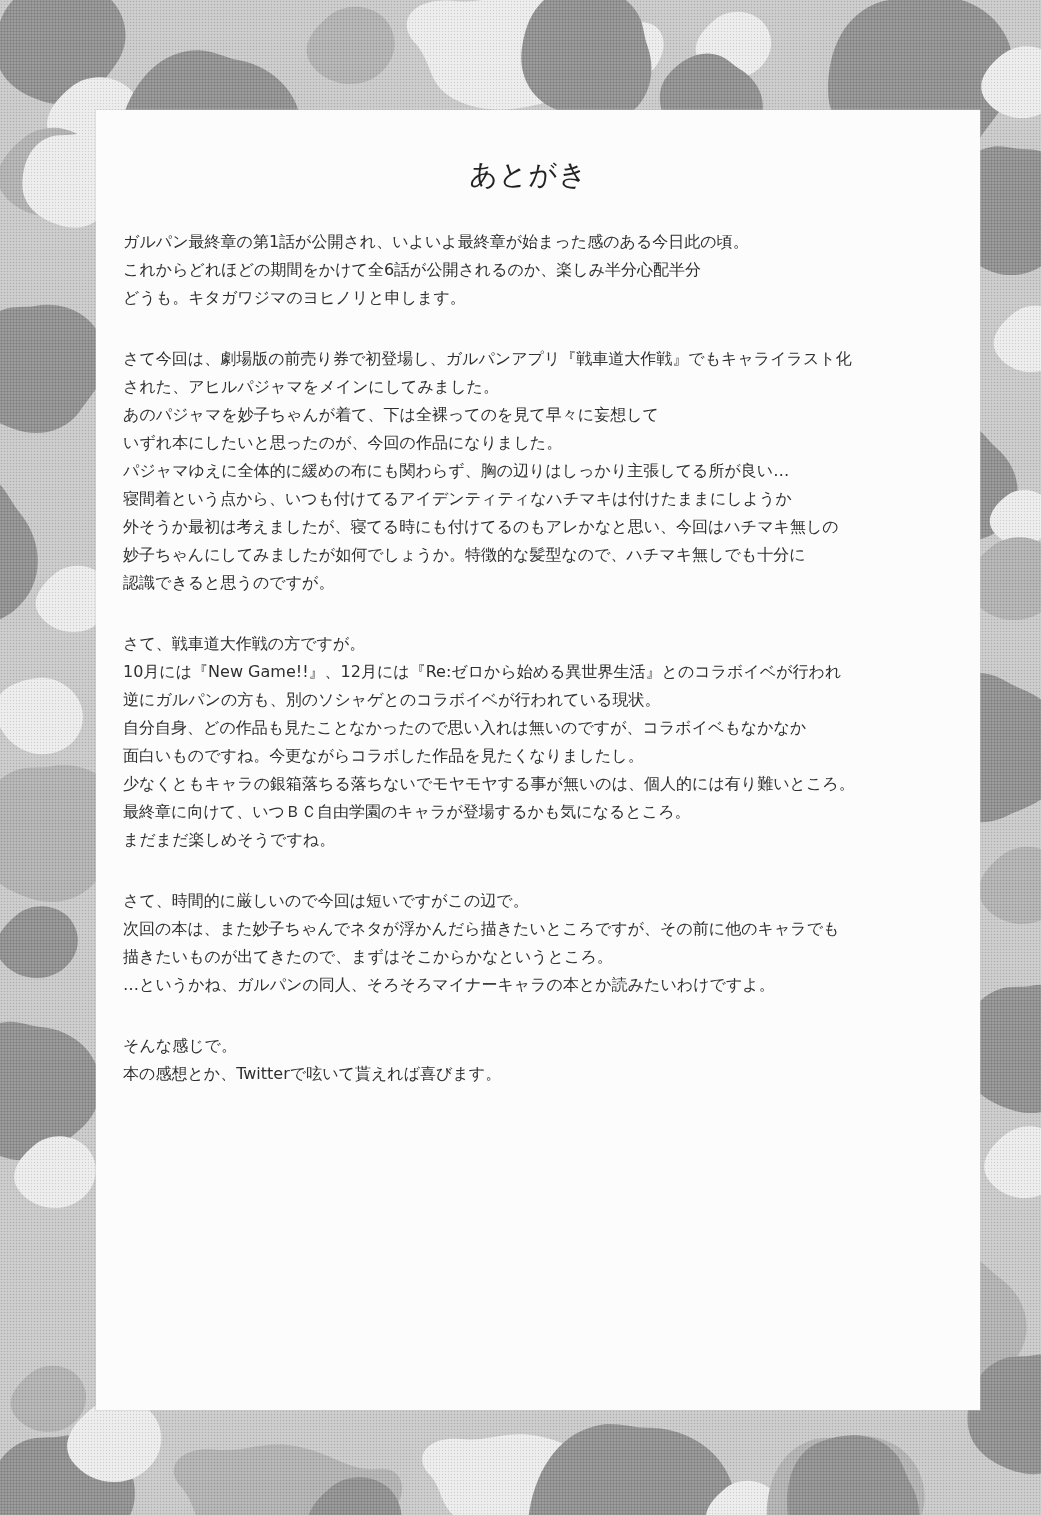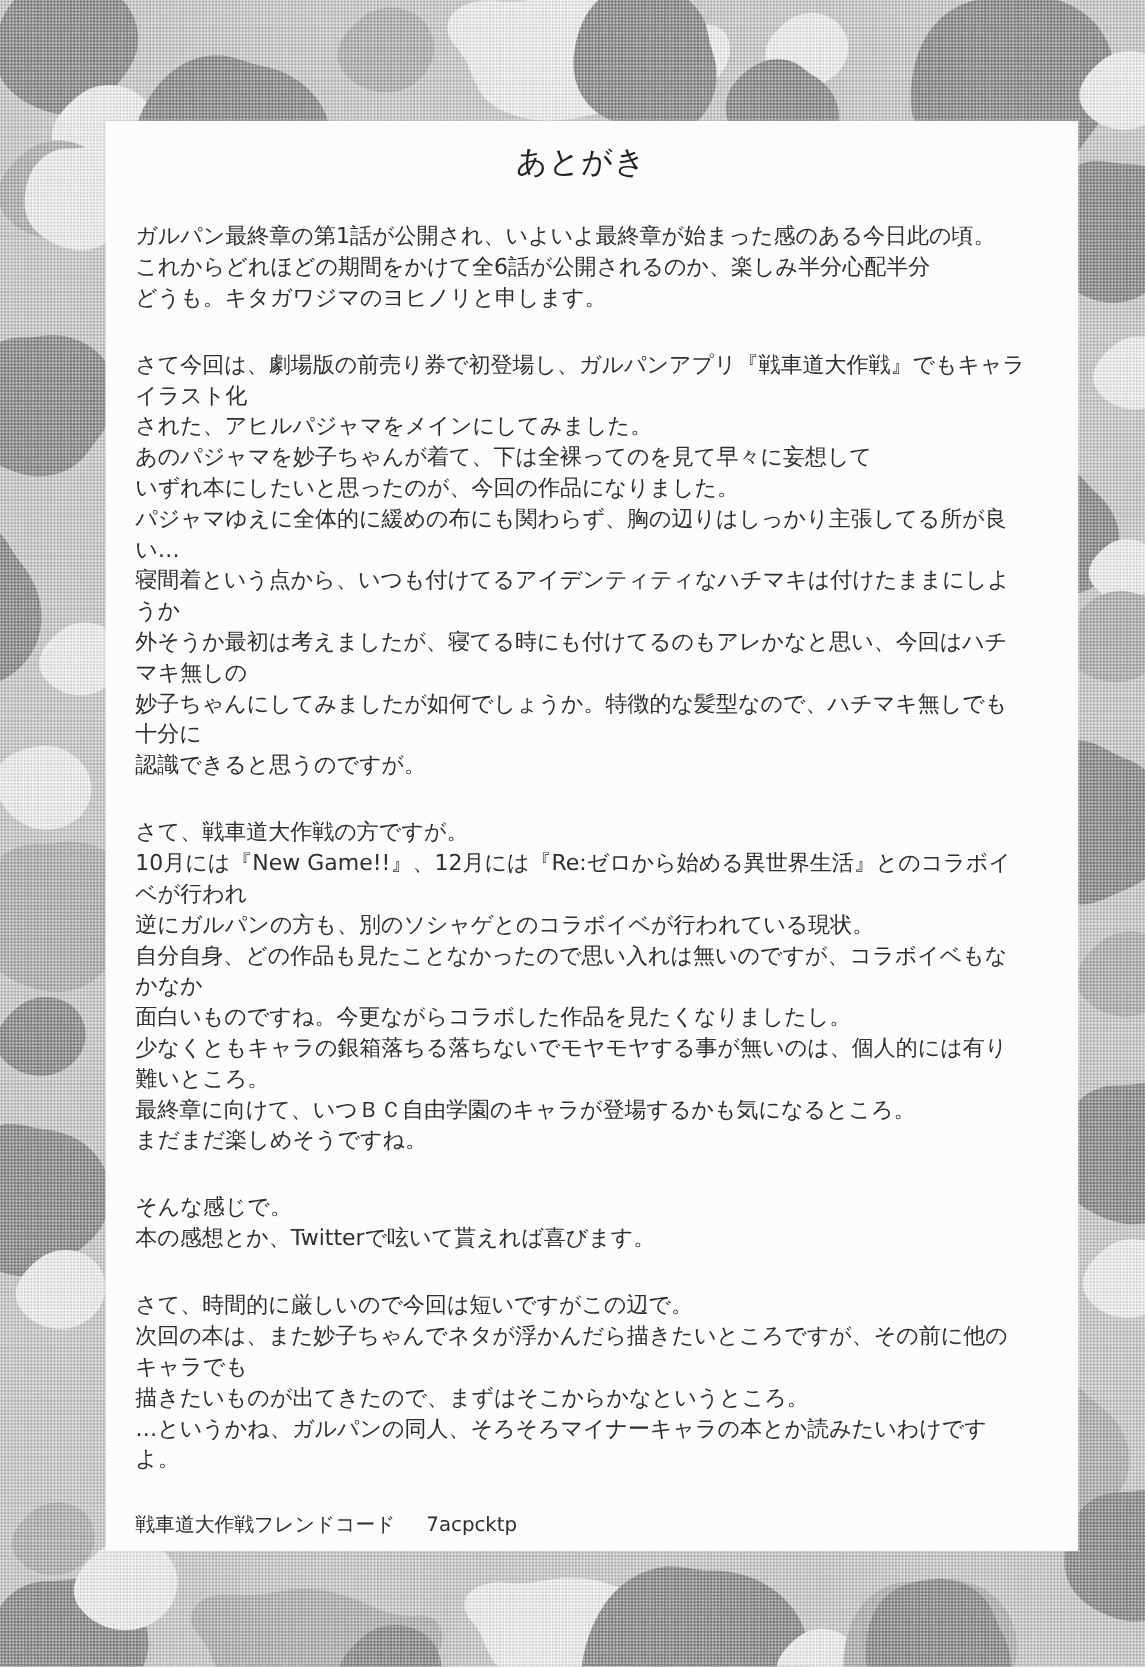--- a/index.html
+++ b/index.html
@@ -34,31 +34,32 @@
     position: absolute;
     left: 96px;
     top: 110px;
     width: 884px;
     height: 1300px;
     background: #fcfcfc;
     box-shadow: 0 0 0 1px rgba(200,200,200,0.35);
   }
   .page-inner {
     padding: 20px 46px 0 27px;
+    margin-top: 28px;
   }
   .title {
     text-align: center;
     font-size: 28px;
     line-height: 34px;
     color: #222222;
     letter-spacing: 1px;
     margin: 0 0 36px 0;
   }
   .para {
-    font-size: 20px;
+    font-size: 16px;
     line-height: 28px;
     color: #2f2f2f;
     white-space: pre-line;
     margin: 0 0 33px 0;
     letter-spacing: 0;
   }
   .footer-line {
     font-size: 18px;
     line-height: 28px;
     color: #2f2f2f;
@@ -143,23 +144,20 @@
 妙子ちゃんにしてみましたが如何でしょうか。特徴的な髪型なので、ハチマキ無しでも十分に
 認識できると思うのですが。</div>
     <div class="para">さて、戦車道大作戦の方ですが。
 10月には『New Game!!』、12月には『Re:ゼロから始める異世界生活』とのコラボイベが行われ
 逆にガルパンの方も、別のソシャゲとのコラボイベが行われている現状。
 自分自身、どの作品も見たことなかったので思い入れは無いのですが、コラボイベもなかなか
 面白いものですね。今更ながらコラボした作品を見たくなりましたし。
 少なくともキャラの銀箱落ちる落ちないでモヤモヤする事が無いのは、個人的には有り難いところ。
 最終章に向けて、いつＢＣ自由学園のキャラが登場するかも気になるところ。
 まだまだ楽しめそうですね。</div>
-    <div class="para">そんな感じで。
-本の感想とか、Twitterで呟いて貰えれば喜びます。</div>
     <div class="para">さて、時間的に厳しいので今回は短いですがこの辺で。
 次回の本は、また妙子ちゃんでネタが浮かんだら描きたいところですが、その前に他のキャラでも
 描きたいものが出てきたので、まずはそこからかなというところ。
 …というかね、ガルパンの同人、そろそろマイナーキャラの本とか読みたいわけですよ。</div>
-    <p class="footer-line">
-      <span>戦車道大作戦フレンドコード</span><span class="code">7acpcktp</span>
-    </p>
+    <div class="para">そんな感じで。
+本の感想とか、Twitterで呟いて貰えれば喜びます。</div>
   </div>
 </div>
 
 </body></html>

